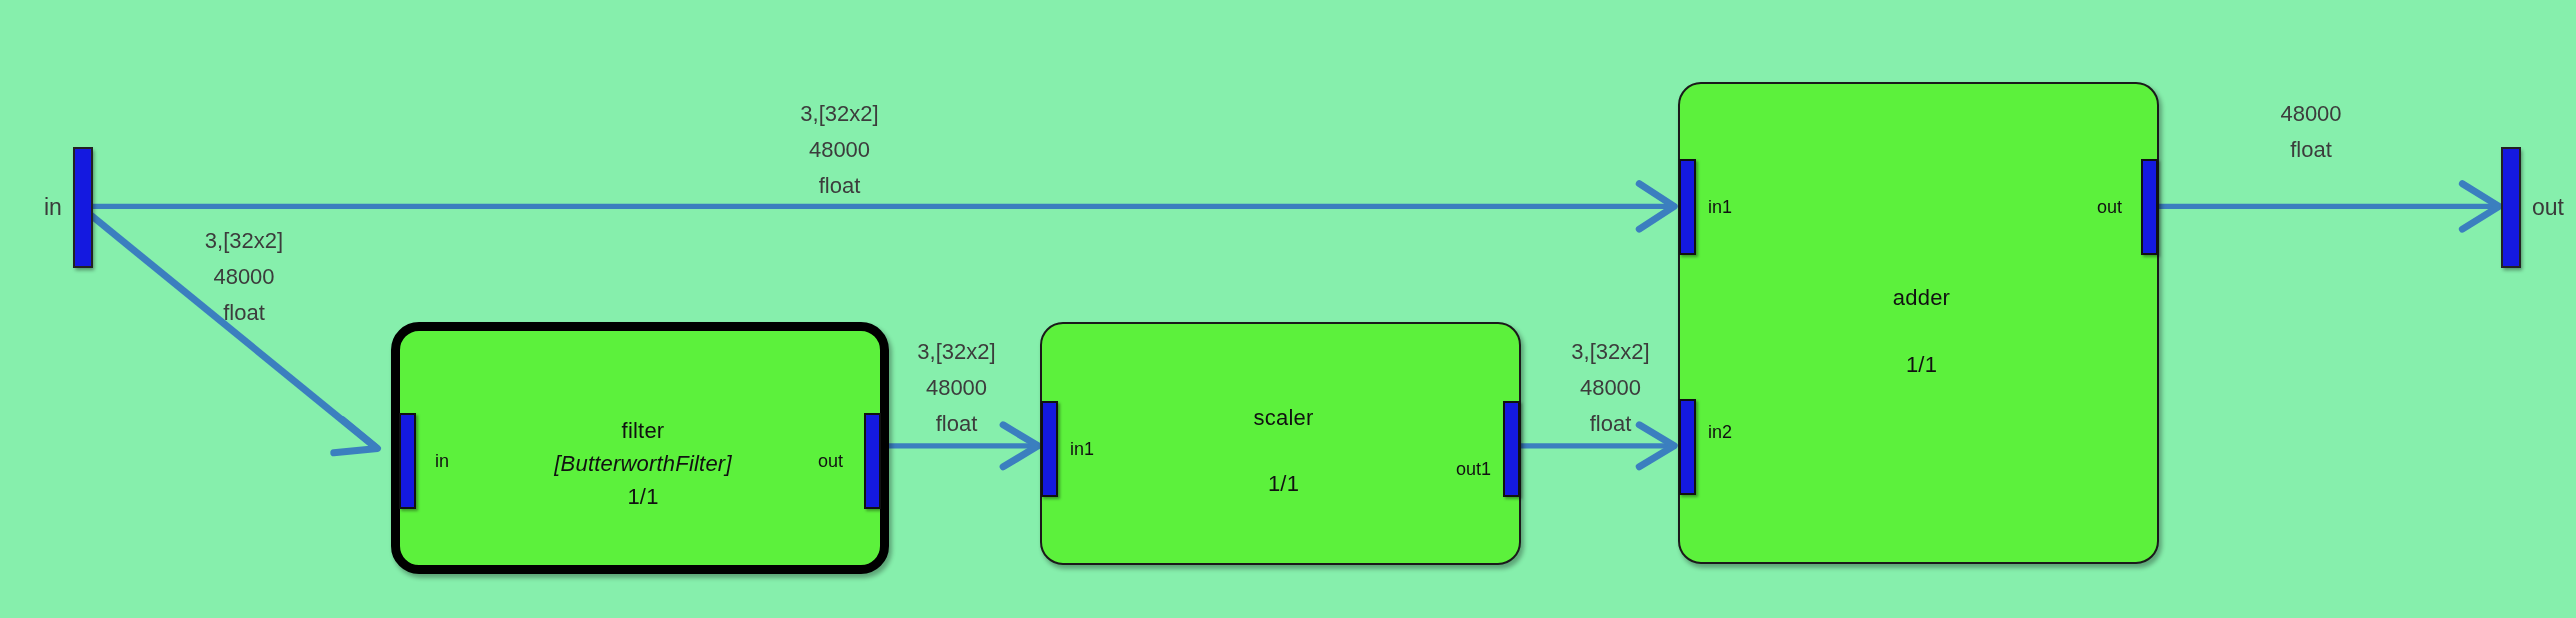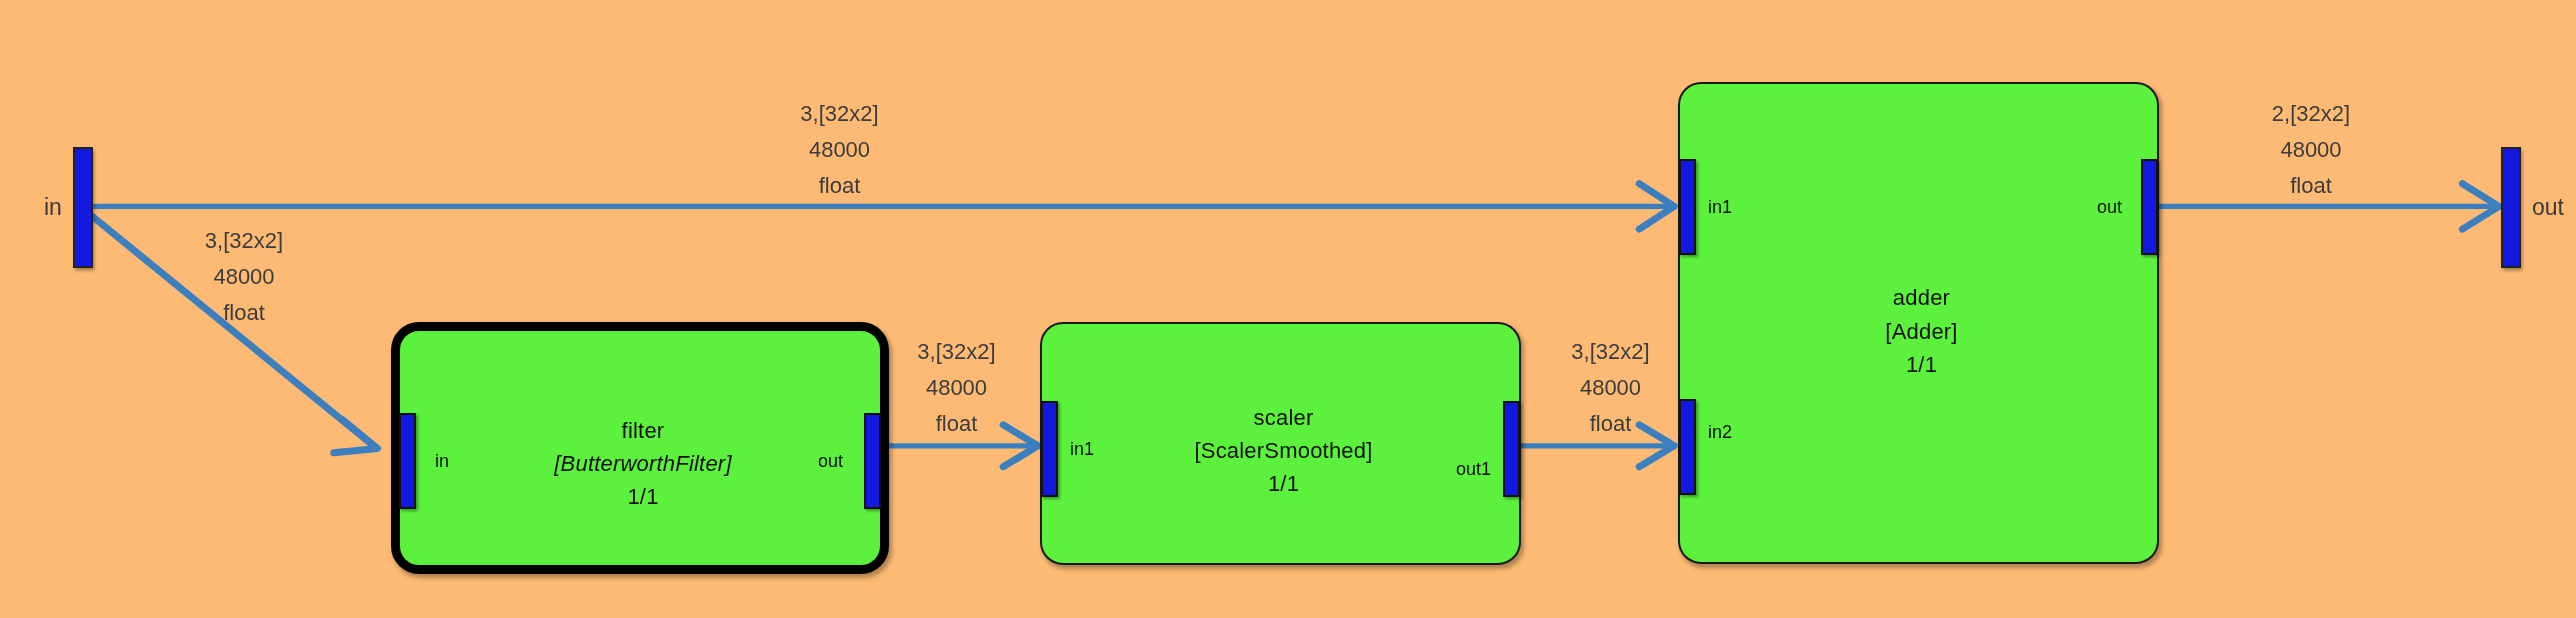--- a/index.html
+++ b/index.html
@@ -7,21 +7,21 @@
     padding: 0;
     background: #ffffff;
   }
   body {
     font-family: "Liberation Sans", sans-serif;
   }
   #canvas {
     position: relative;
     width: 2576px;
     height: 619px;
-    background: #fdba74;
+    background: #86efac;
     overflow: hidden;
   }
   #edge-layer {
     position: absolute;
     left: 0;
     top: 0;
     width: 2576px;
     height: 619px;
   }
 
@@ -152,21 +152,20 @@
     <div>float</div>
   </div>
 
   <div class="edge-note" style="left:1534px; top:334px; width:153px;">
     <div>3,[32x2]</div>
     <div>48000</div>
     <div>float</div>
   </div>
 
   <div class="edge-note" style="left:2202px; top:96px; width:218px;">
-    <div>2,[32x2]</div>
     <div>48000</div>
     <div>float</div>
   </div>
 
   <div class="terminal" style="left:73px; top:147px; height:121px;"></div>
   <div class="terminal-label" style="left:44px; top:196px;">in</div>
 
   <div class="terminal" style="left:2501px; top:147px; height:121px;"></div>
   <div class="terminal-label" style="left:2532px; top:196px;">out</div>
 
@@ -183,33 +182,31 @@
   </div>
 
   <div class="node" style="left:1040px; top:322px; width:481px; height:243px;">
     <div class="port port-in" style="top:77px; height:96px;"></div>
     <div class="port-label" style="left:28px; top:114px;">in1</div>
 
     <div class="port port-out" style="top:77px; height:96px;"></div>
     <div class="port-label" style="right:28px; top:114px;margin-top:20px;">out1</div>
 
     <div class="node-label" style="top:77px;">scaler</div>
-    <div class="node-label" style="top:110px;">[ScalerSmoothed]</div>
     <div class="node-label" style="top:143px;">1/1</div>
   </div>
 
   <div class="node" style="left:1678px; top:82px; width:481px; height:482px;">
     <div class="port port-in" style="top:75px; height:96px;"></div>
     <div class="port-label" style="left:28px; top:112px;">in1</div>
 
     <div class="port port-in" style="top:315px; height:96px;"></div>
     <div class="port-label" style="left:28px; top:337px;">in2</div>
 
     <div class="port port-out" style="top:75px; height:96px;"></div>
     <div class="port-label" style="right:35px; top:112px;">out</div>
 
     <div class="node-label" style="top:197px;">adder</div>
-    <div class="node-label" style="top:231px;">[Adder]</div>
     <div class="node-label" style="top:264px;">1/1</div>
   </div>
 
 </div>
 
 
 </body></html>

